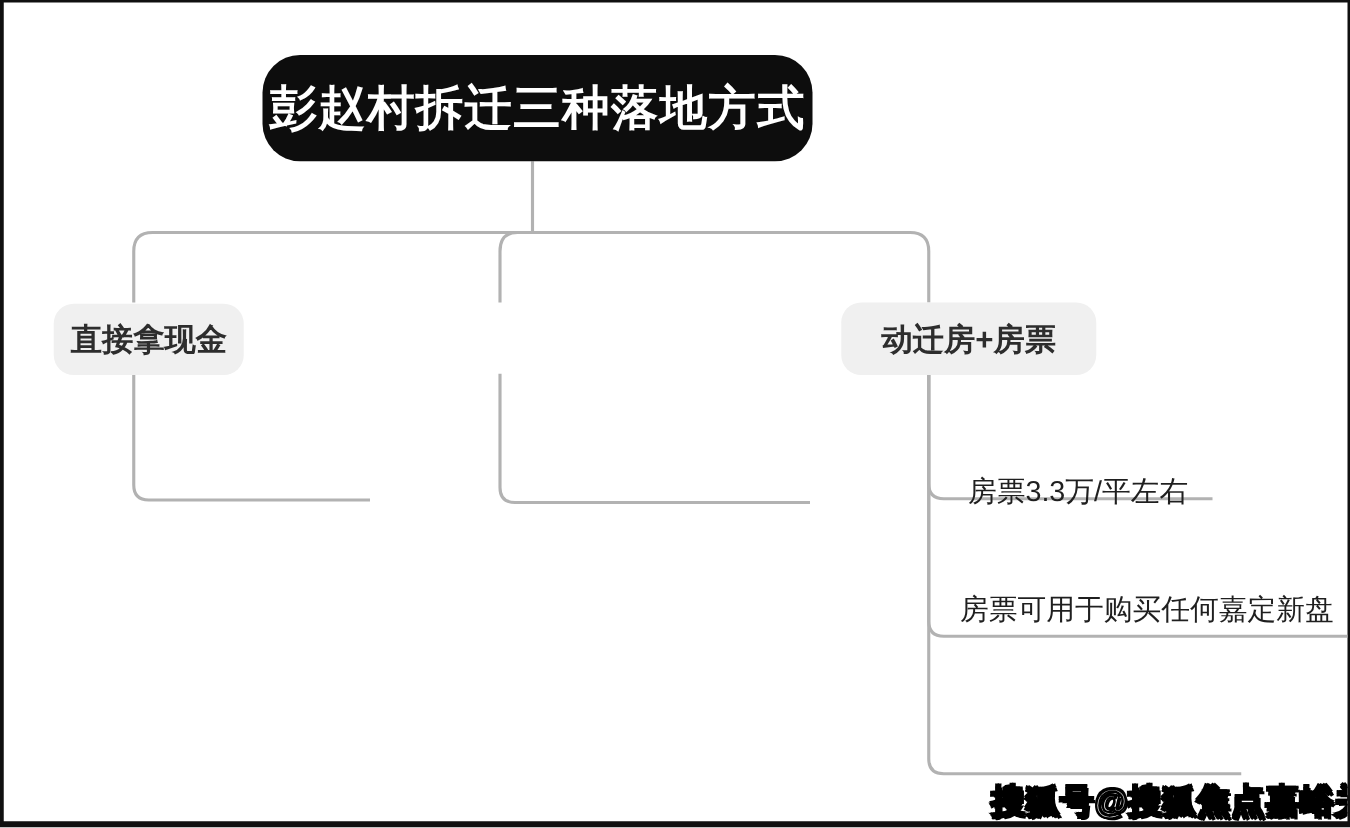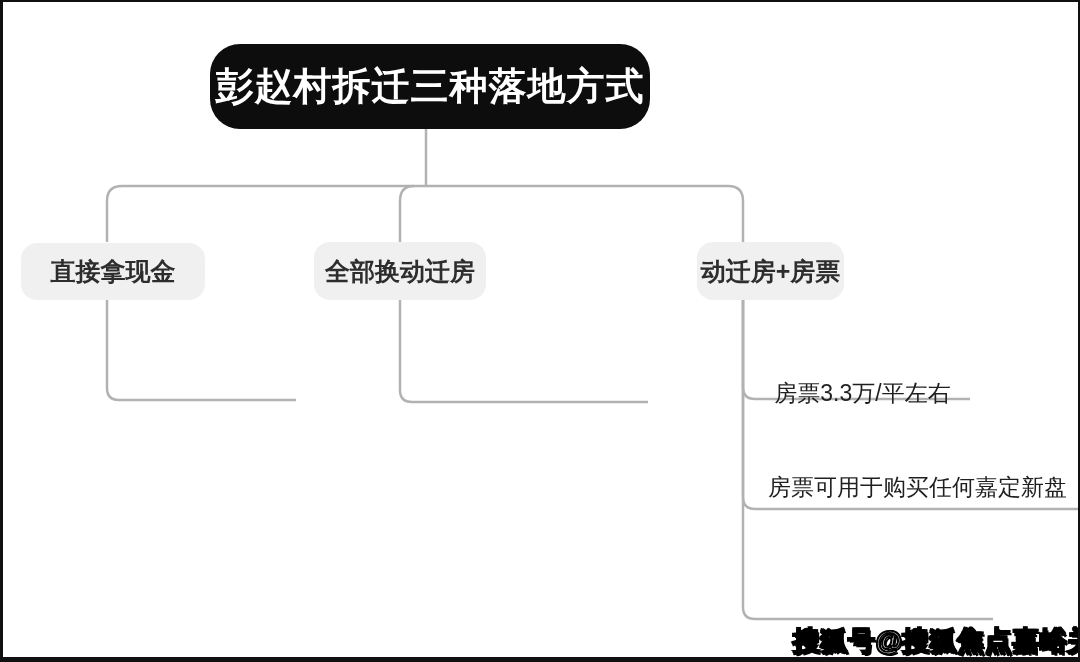--- a/index.html
+++ b/index.html
@@ -25,23 +25,23 @@
   .root{
     left:207px;top:42px;width:440px;height:85px;
     background:#0d0d0d;border-radius:30px;
     color:#ffffff;font-size:38px;font-weight:700;
     letter-spacing:1px;
   }
   .branch{
     background:#f0f0f0;border-radius:16px;
     color:#2d2d2d;font-size:25px;font-weight:600;
   }
-  .b1{left:18px;top:241px;width:184px;height:57px;}
+  .b1{left:40px;top:241px;width:152px;height:57px;}
   .b2{left:311px;top:240px;width:172px;height:58px;}
-  .b3{left:694px;top:240px;width:147px;height:58px;}
+  .b3{left:670px;top:240px;width:204px;height:58px;}
   .leaf{
     position:absolute;
     display:flex;align-items:flex-end;justify-content:center;
     color:#1f1f1f;font-size:23px;font-weight:400;
     white-space:nowrap;
   }
   .l1{left:116px;top:358px;width:177px;height:34px;}
   .l2{left:409px;top:360px;width:236px;height:34px;}
   .l3a{left:752px;top:373px;width:215px;height:34px;}
   .l3b{left:752px;top:467px;width:325px;height:34px;}
@@ -73,21 +73,20 @@
     <path d="M397,297 L397,388 Q397,400 409,400 L645,400"></path>
     <path d="M740,298 L740,385 Q740,397 752,397 L967,397"></path>
     <path d="M740,298 L740,495 Q740,507 752,507 L1077,507"></path>
     <path d="M740,298 L740,605 Q740,617 752,617 L990,617"></path>
   </svg>
 
   <div class="topic root">彭赵村拆迁三种落地方式</div>
 
   <div class="topic branch b1">直接拿现金</div>
 
-  <div class="topic branch b2">全部换动迁房</div>
 
   <div class="topic branch b3">动迁房+房票</div>
 
 
 
   <div class="leaf l3a">房票3.3万/平左右</div>
 
   <div class="leaf l3b">房票可用于购买任何嘉定新盘</div>
 
 

